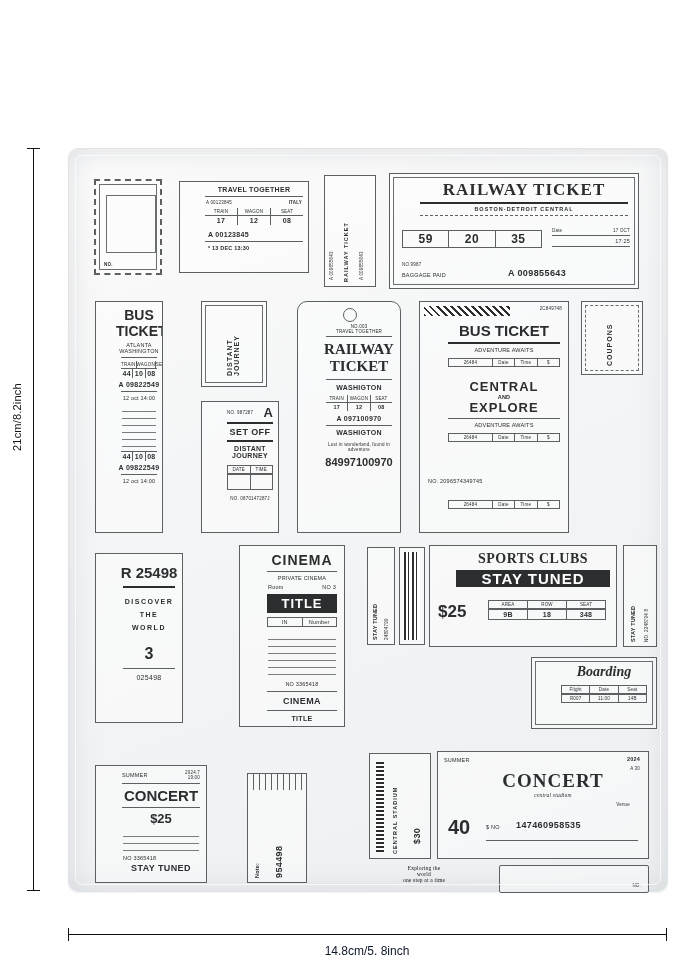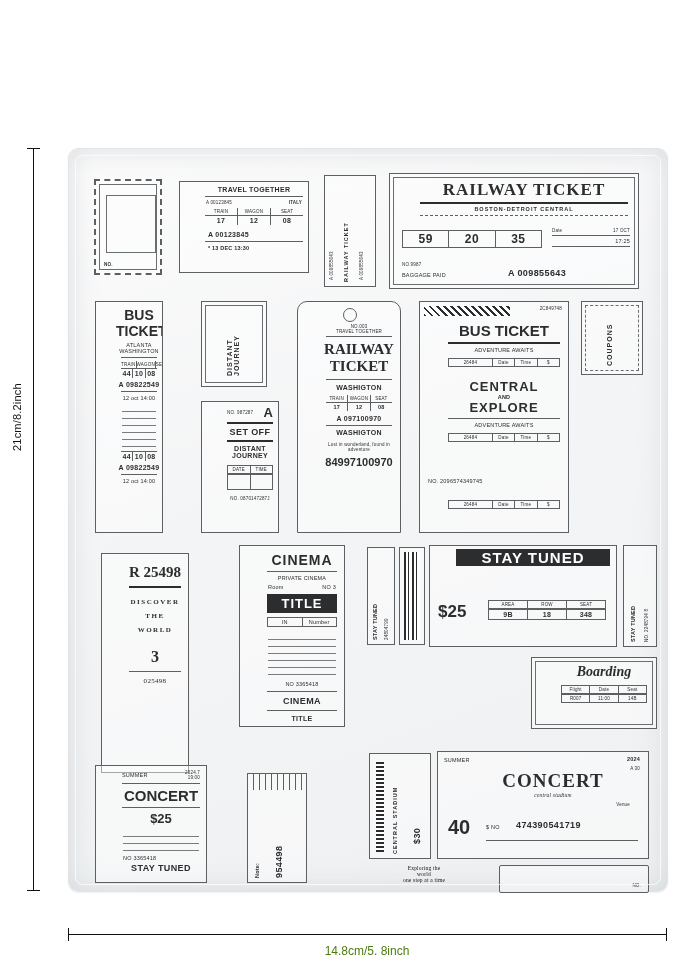--- a/index.html
+++ b/index.html
@@ -15,21 +15,21 @@
   
   .vline{position:absolute;left:33px;top:148px;width:1px;height:742px;background:#111;}
   .vcap{position:absolute;left:27px;width:13px;height:1px;background:#111;}
   .vlabel{
     position:absolute;left:2px;top:430px;width:30px;text-align:center;
     font-size:11px;color:#111;transform:rotate(-90deg);transform-origin:center center;
     white-space:nowrap;letter-spacing:.2px;
   }
   .hline{position:absolute;left:68px;top:934px;width:598px;height:1px;background:#111;}
   .hcap{position:absolute;top:928px;width:1px;height:13px;background:#111;}
-  .hlabel{position:absolute;left:68px;top:944px;width:598px;text-align:center;font-size:12px;color:#4d7c0f;}
+  .hlabel{position:absolute;left:68px;top:944px;width:598px;text-align:center;font-size:12px;color:#0f172a;}
 
   
   .sheet{
     position:absolute;left:68px;top:148px;width:598px;height:742px;
     background:linear-gradient(160deg,#fbfbfb 0%,#f4f5f6 40%,#eef0f1 100%);
     border:1px solid #e2e4e6;border-radius:10px;
     box-shadow:inset 0 0 28px rgba(180,186,192,.45), 0 1px 2px rgba(0,0,0,.06);
   }
   .sheet:after{
     content:"";position:absolute;inset:6px;border-radius:8px;
@@ -281,21 +281,21 @@
         </div>
       </div>
     </div>
 
     <div class="stamp" style="left:512px;top:152px;width:62px;height:74px;">
       <div class="inner" style="border-style:dashed;"></div>
       <div class="vert bold sm" style="position:absolute;left:24px;top:10px;height:54px;letter-spacing:1px;">COUPONS</div>
     </div>
 
 
-    <div class="stamp" style="left:32px;top:404px;width:88px;height:220px;font-family:Liberation Serif, serif;">
+    <div class="stamp" style="left:26px;top:404px;width:88px;height:170px;">
       <div class="ctr bold" style="font-size:15px;margin-top:10px;">R 25498</div>
       <div class="hr2" style="margin:5px 7px;"></div>
       <div class="ctr bold sm" style="margin-top:10px;letter-spacing:1.5px;">DISCOVER</div>
       <div class="ctr bold sm" style="margin-top:6px;letter-spacing:1.5px;">THE</div>
       <div class="ctr bold sm" style="margin-top:6px;letter-spacing:1.5px;">WORLD</div>
       <div class="ctr bold" style="font-size:16px;margin-top:14px;">3</div>
       <div class="hr" style="margin:5px 7px;"></div>
       <div class="ctr sm">025498</div>
     </div>
 
@@ -332,20 +332,21 @@
 
     <div class="stamp" style="left:298px;top:398px;width:28px;height:98px;">
       <div class="vert bold xs" style="position:absolute;left:4px;top:6px;height:86px;">STAY TUNED</div>
       <div class="vert tiny" style="position:absolute;left:16px;top:6px;height:86px;">24804799</div>
     </div>
     <div class="stamp" style="left:330px;top:398px;width:26px;height:98px;">
       <div style="position:absolute;inset:4px;background:repeating-linear-gradient(90deg,#2b2d2f 0 2px,#fff 2px 4px,#2b2d2f 4px 5px,#fff 5px 8px);"></div>
     </div>
 
     <div class="stamp" style="left:360px;top:396px;width:188px;height:102px;">
+      <div class="ctr bold serif" style="font-size:14px;margin-top:5px;letter-spacing:.5px;">SPORTS CLUBS</div>
       <div class="invert ctr bold" style="margin:3px 6px;font-size:15px;letter-spacing:1px;">STAY TUNED</div>
       <div class="bold" style="position:absolute;left:8px;top:56px;font-size:17px;">$25</div>
       <div style="position:absolute;left:58px;top:54px;width:118px;">
         <div class="cellrow tiny" style="border:1px solid #5d6063;">
           <div>AREA</div>
           <div>ROW</div>
           <div>SEAT</div>
         </div>
         <div class="cellrow sm bold" style="border-left:1px solid #5d6063;border-right:1px solid #5d6063;border-bottom:1px solid #5d6063;">
           <div>9B</div>
@@ -411,21 +412,21 @@
 
     <div class="stamp" style="left:368px;top:602px;width:212px;height:108px;">
       <div class="xs" style="position:absolute;left:6px;top:5px;">SUMMER</div>
       <div class="xs bold" style="position:absolute;right:8px;top:4px;">2024</div>
       <div class="tiny" style="position:absolute;right:8px;top:14px;">A 30</div>
       <div class="ctr bold serif" style="font-size:19px;margin-top:18px;letter-spacing:1px;">CONCERT</div>
       <div class="ctr xs serif" style="font-style:italic;">central stadium</div>
       <div class="tiny" style="position:absolute;right:18px;top:50px;">Venue</div>
       <div class="bold" style="position:absolute;left:10px;top:64px;font-size:20px;">40</div>
       <div class="xs" style="position:absolute;left:48px;top:72px;">$ NO</div>
-      <div class="md bold" style="position:absolute;left:78px;top:68px;">474390541719</div>
+      <div class="md bold" style="position:absolute;left:78px;top:68px;">147460958535</div>
       <div class="hr" style="position:absolute;left:48px;right:10px;top:86px;"></div>
     </div>
 
     <div style="position:absolute;left:290px;top:716px;width:130px;">
       <div class="ctr xs serif">Exploring the</div>
       <div class="ctr xs serif">world</div>
       <div class="ctr xs serif">one step at a time</div>
     </div>
 
     <div class="stamp" style="left:430px;top:716px;width:150px;height:28px;border-radius:2px;">

